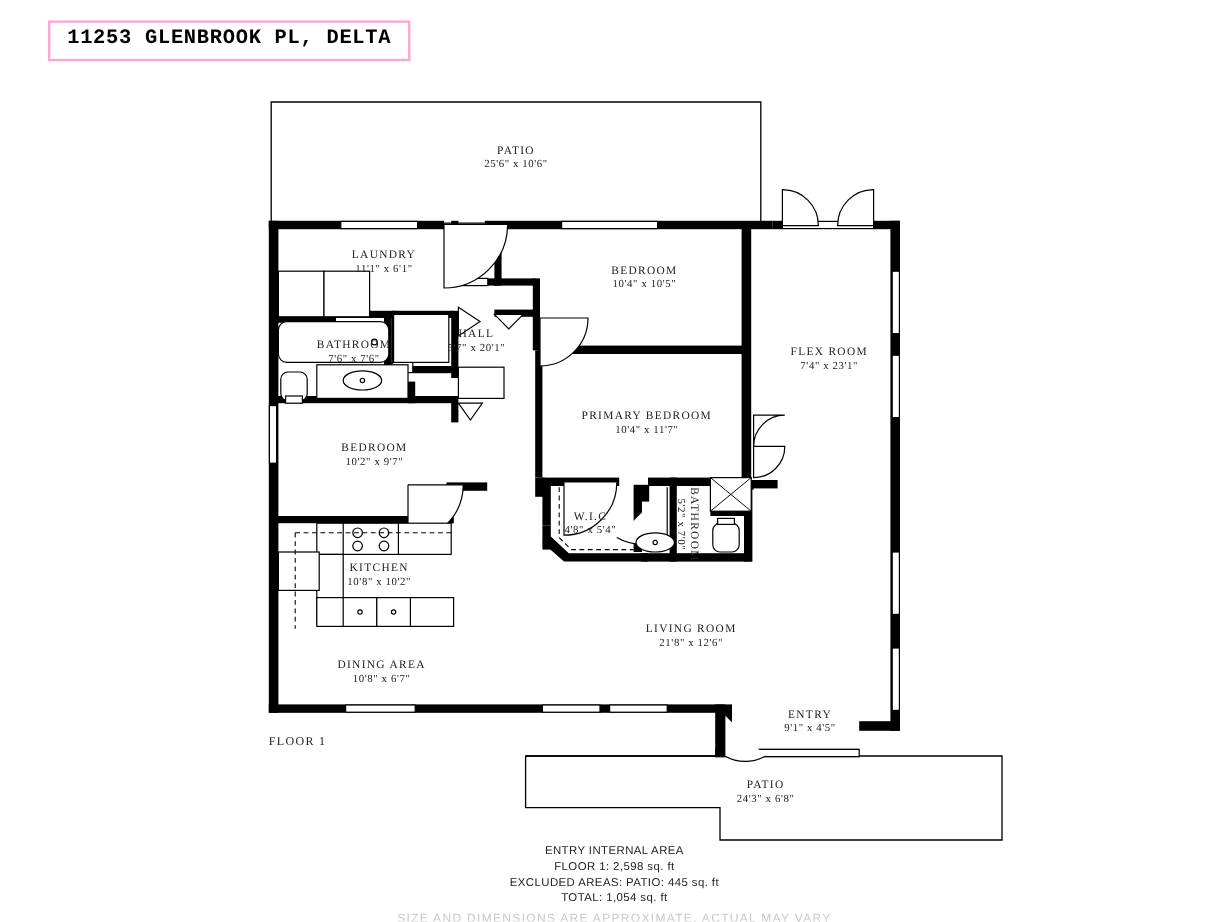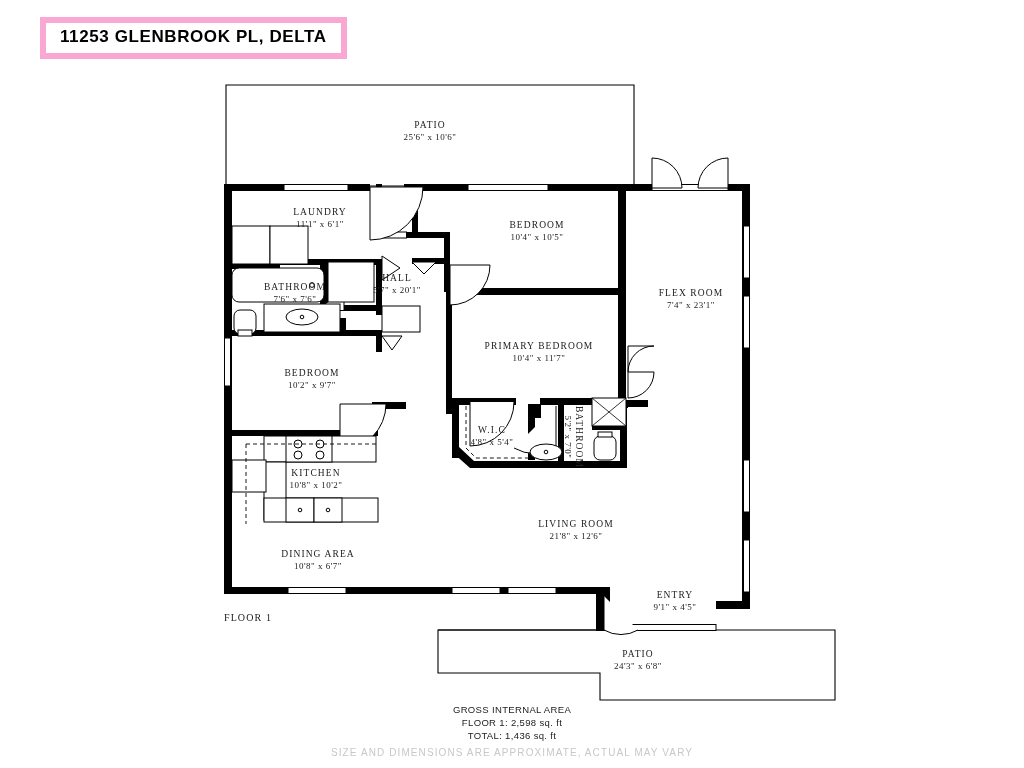--- a/index.html
+++ b/index.html
@@ -3,23 +3,24 @@
 <meta charset="utf-8">
 <style>
   html,body{margin:0;padding:0;background:#ffffff;}
   body{width:1024px;height:768px;overflow:hidden;
        font-family:"Liberation Sans",sans-serif;color:#1a1a1a;}
   #stage{position:relative;width:1024px;height:768px;background:#fff;}
 
   
   #title-box{
     position:absolute;left:40px;top:17px;
-    border:6px solid #f9a8d4;background:#fff;
+    border:2px solid #f9a8d4;background:#fff;
     padding:5px 14px 6px 14px;
     box-sizing:border-box;
+    font-family:Liberation Mono, monospace;
   }
   #title-text{
     font-size:17px;font-weight:bold;letter-spacing:.6px;
     white-space:nowrap;line-height:1.1;color:#000;
   }
 
   
   #plan{position:absolute;left:0;top:0;width:1024px;height:768px;}
 
   
@@ -256,18 +257,19 @@
         <text class="rlabel" x="638" y="657"><tspan class="rname" x="638" dy="0">PATIO</tspan><tspan class="rdim" x="638" dy="11.5">24'3" x 6'8"</tspan></text>
       </g>
     <g id="rot-labels">
         <text class="rlabel" x="576" y="437" transform="rotate(90 576 437)"><tspan class="rname" x="576" dy="0">BATHROOM</tspan><tspan class="rdim" x="576" dy="11">5'2" x 7'0"</tspan></text>
       </g>
 
     <text id="floor-label" class="floorlbl" x="224" y="621">FLOOR 1</text>
   </svg>
 
   <div id="footer">
-    <div class="fline">GROSS INTERNAL AREA</div>
+    <div class="fline">ENTRY INTERNAL AREA</div>
     <div class="fline">FLOOR 1: 2,598 sq. ft</div>
-    <div class="fline">TOTAL: 1,436 sq. ft</div>
+    <div class="fline">EXCLUDED AREAS: PATIO: 445 sq. ft</div>
+    <div class="fline">TOTAL: 1,054 sq. ft</div>
     <div id="disclaimer">SIZE AND DIMENSIONS ARE APPROXIMATE, ACTUAL MAY VARY</div>
   </div>
 </div>
 
 </body></html>

